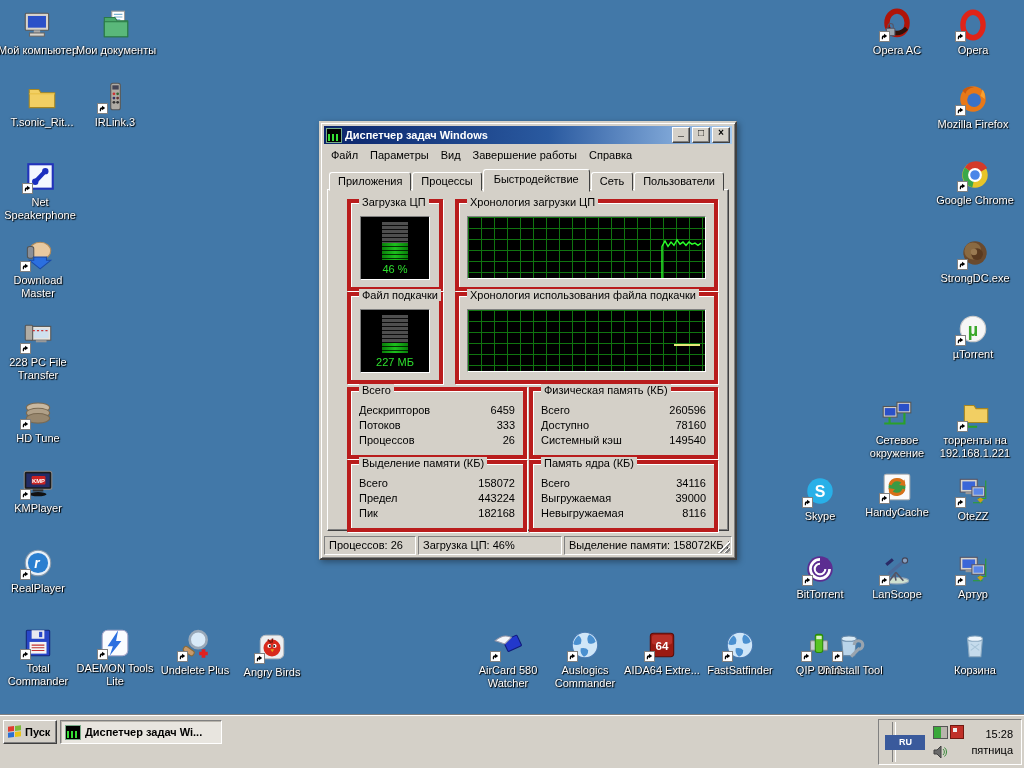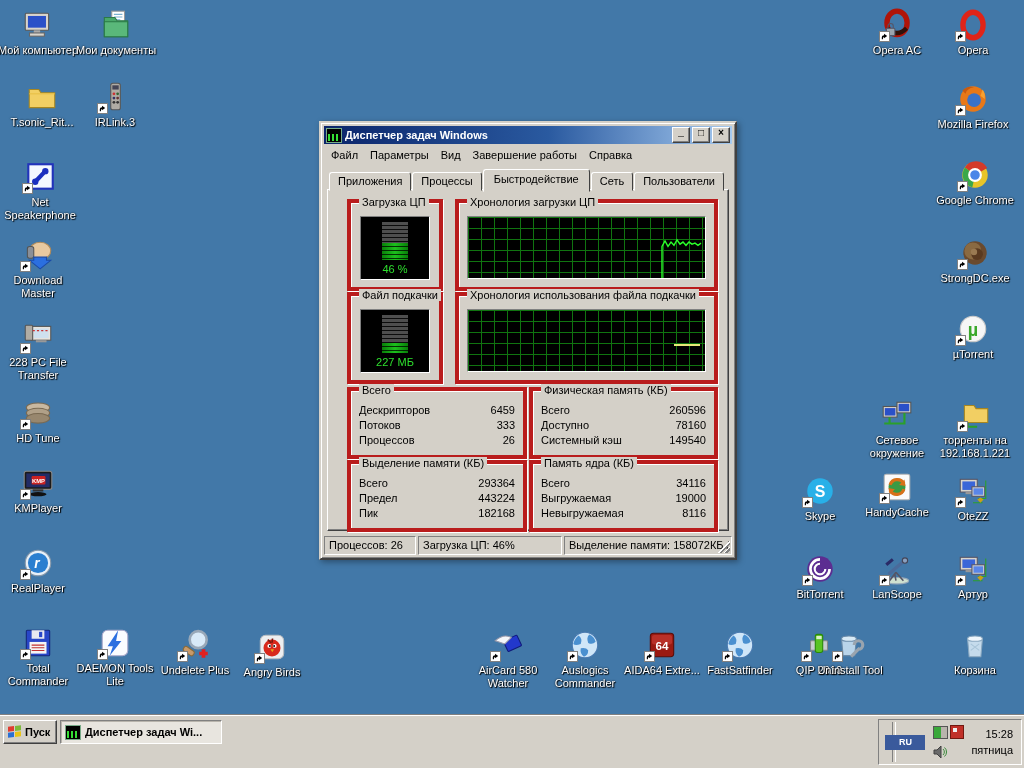--- a/index.html
+++ b/index.html
@@ -727,42 +727,42 @@
               <span>Системный кэш</span>
               <span>149540</span>
             </div>
           </div>
         </div>
         <div class="groupbox g-commit">
           <span class="g-title">Выделение памяти (КБ)</span>
           <div class="info-rows">
             <div class="info-row">
               <span>Всего</span>
-              <span>293364</span>
+              <span>158072</span>
             </div>
             <div class="info-row">
               <span>Предел</span>
               <span>443224</span>
             </div>
             <div class="info-row">
               <span>Пик</span>
               <span>182168</span>
             </div>
           </div>
         </div>
         <div class="groupbox g-kern">
           <span class="g-title">Память ядра (КБ)</span>
           <div class="info-rows">
             <div class="info-row">
               <span>Всего</span>
               <span>34116</span>
             </div>
             <div class="info-row">
               <span>Выгружаемая</span>
-              <span>19000</span>
+              <span>39000</span>
             </div>
             <div class="info-row">
               <span>Невыгружаемая</span>
               <span>8116</span>
             </div>
           </div>
         </div>
       </div>
   </div>
 

